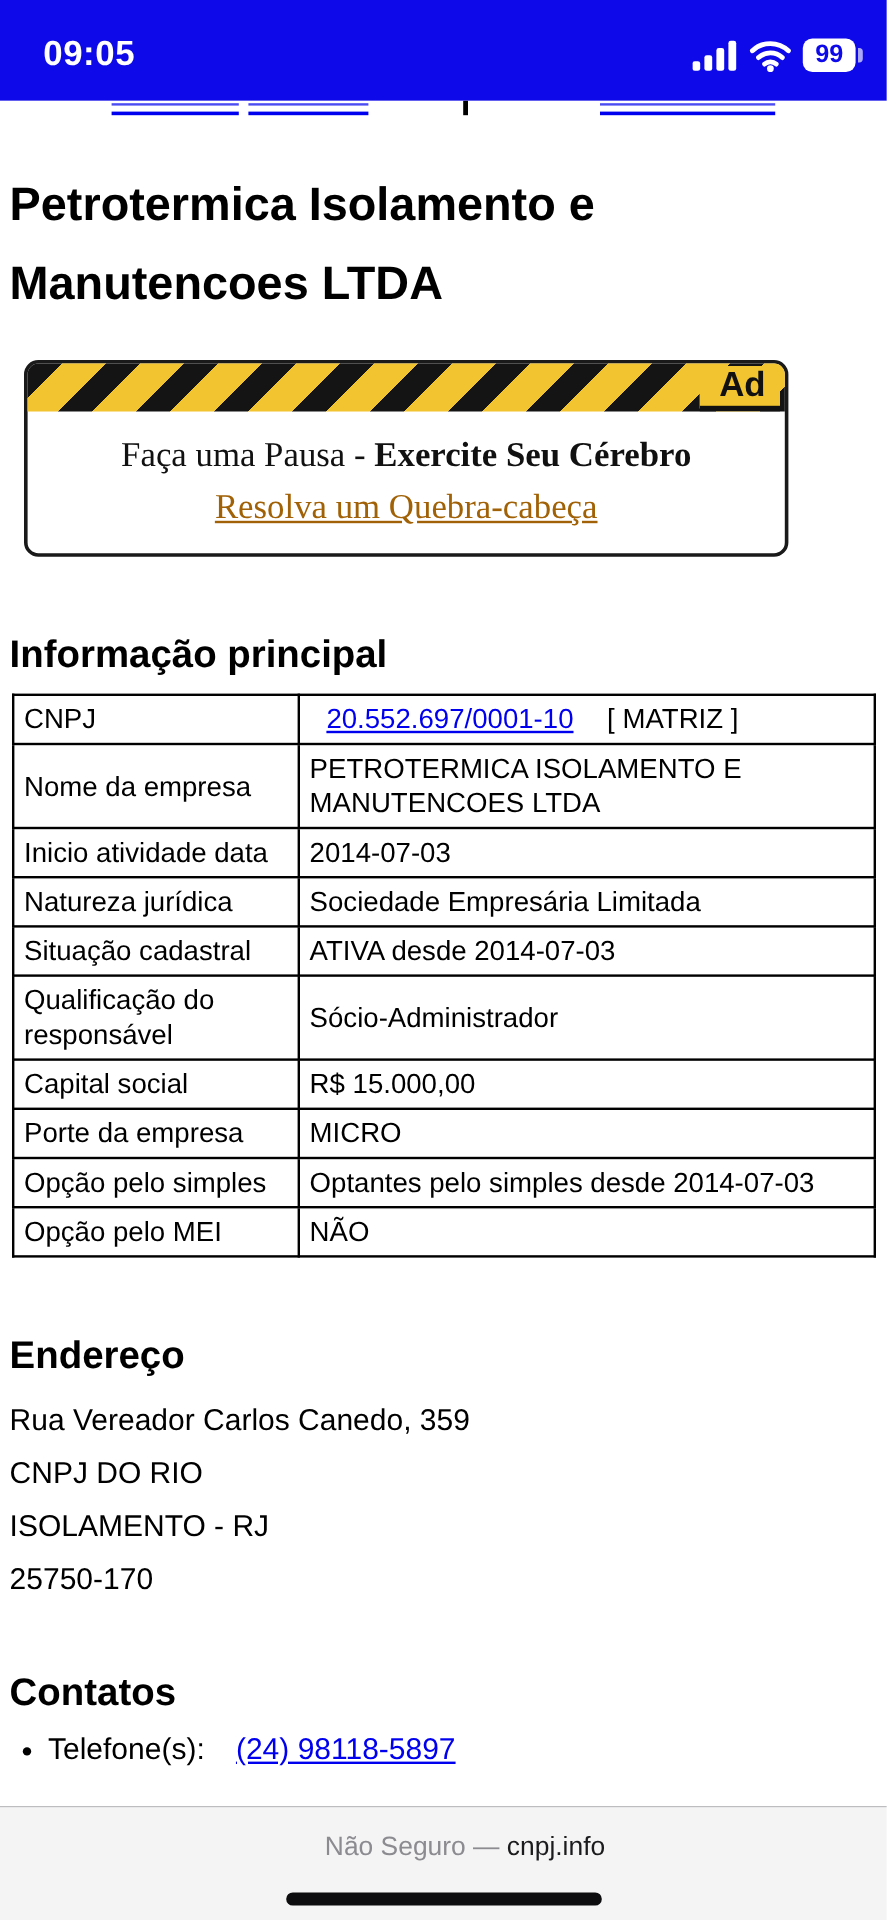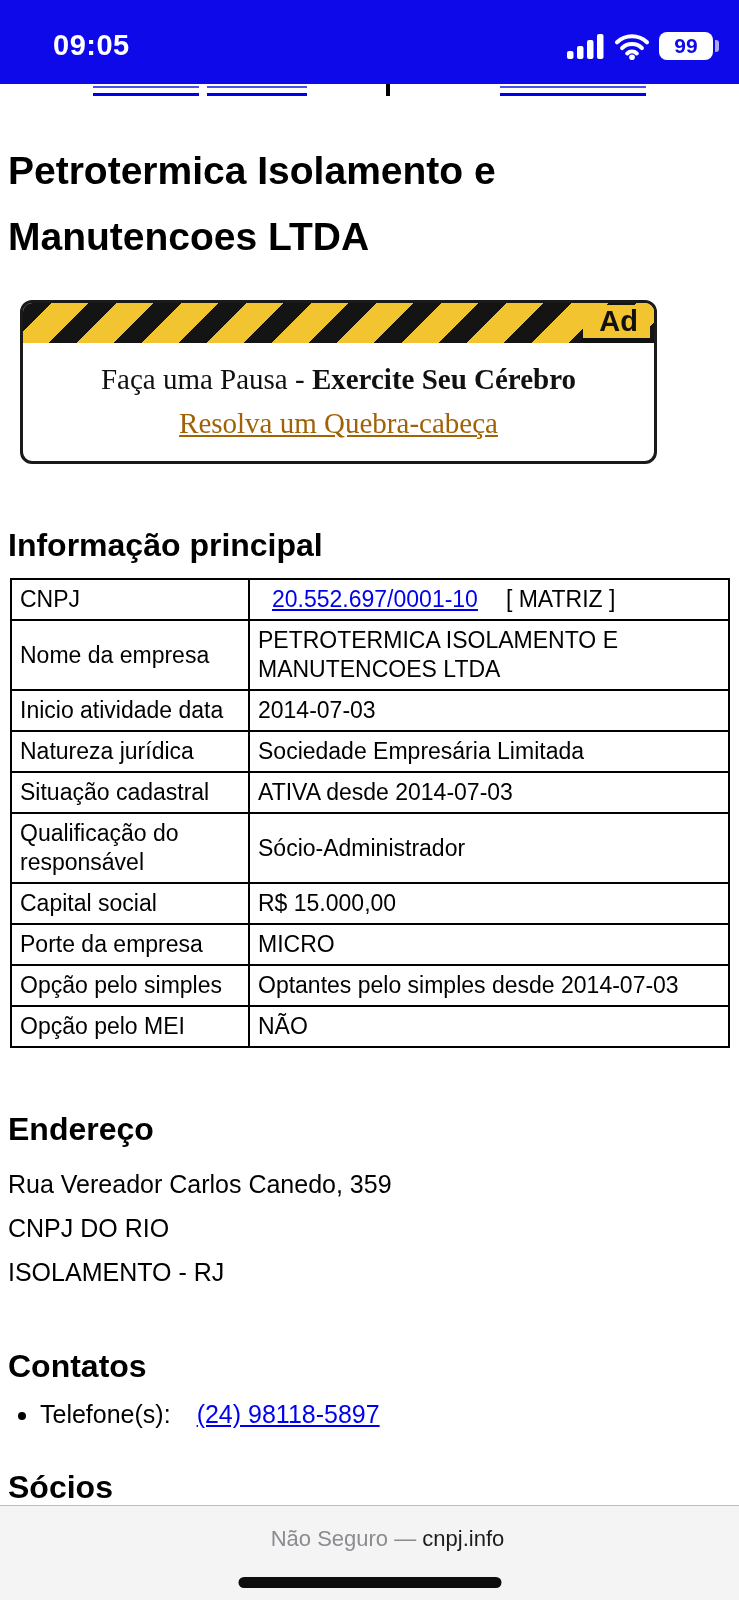--- a/index.html
+++ b/index.html
@@ -7,27 +7,27 @@
   body {
     width:739px; height:1600px; position:relative; overflow:hidden;
     background:#ffffff; color:#000;
     font-family:"Liberation Sans", sans-serif;
   }
 
   
   .status-bar{
     height:84px; background:#0d09e8; color:#fff;
     display:flex; align-items:center; justify-content:space-between;
-    padding:6px 20px 0 53px;
+    padding:6px 20px 0 36px;
   }
   .time{ font-size:29px; font-weight:600; letter-spacing:.5px; }
   .status-icons{ display:flex; align-items:center; gap:9px; margin-top:2px; }
   .battery{ display:flex; align-items:center; }
   .batt-body{
-    width:54px; height:28px; border-radius:8px; background:#fff;
+    width:44px; height:28px; border-radius:8px; background:#fff;
     color:#0d09e8; font-weight:700; font-size:21px;
     display:flex; align-items:center; justify-content:center;
   }
   .batt-nub{ width:4px; height:12px; background:rgba(255,255,255,.65);
     border-radius:0 3px 3px 0; margin-left:2px; }
 
   
   .clipped-links{ position:relative; height:24px; background:#fff; }
   .cl{ position:absolute; top:3px; height:9px; border-bottom:3px solid #0000EE; }
   .cl::before{ content:""; position:absolute; left:0; right:0; top:-1px; height:2px;
@@ -182,20 +182,21 @@
         <td class="lbl">Opção pelo MEI</td>
         <td class="val">NÃO</td>
       </tr>
     </tbody>
       </table>
 
     <h2>Endereço</h2>
     <p class="addr first">Rua Vereador Carlos Canedo, 359</p>
     <p class="addr">CNPJ DO RIO</p>
     <p class="addr">ISOLAMENTO - RJ</p>
+    <p class="addr">25750-170</p>
 
     <h2>Contatos</h2>
     <ul class="contact-list">
       <li><span>Telefone(s):</span><a>(24) 98118-5897</a></li>
     </ul>
 
     <h2 class="h2-socios">Sócios</h2>
   </main>
 
   <footer class="bottom-bar">

